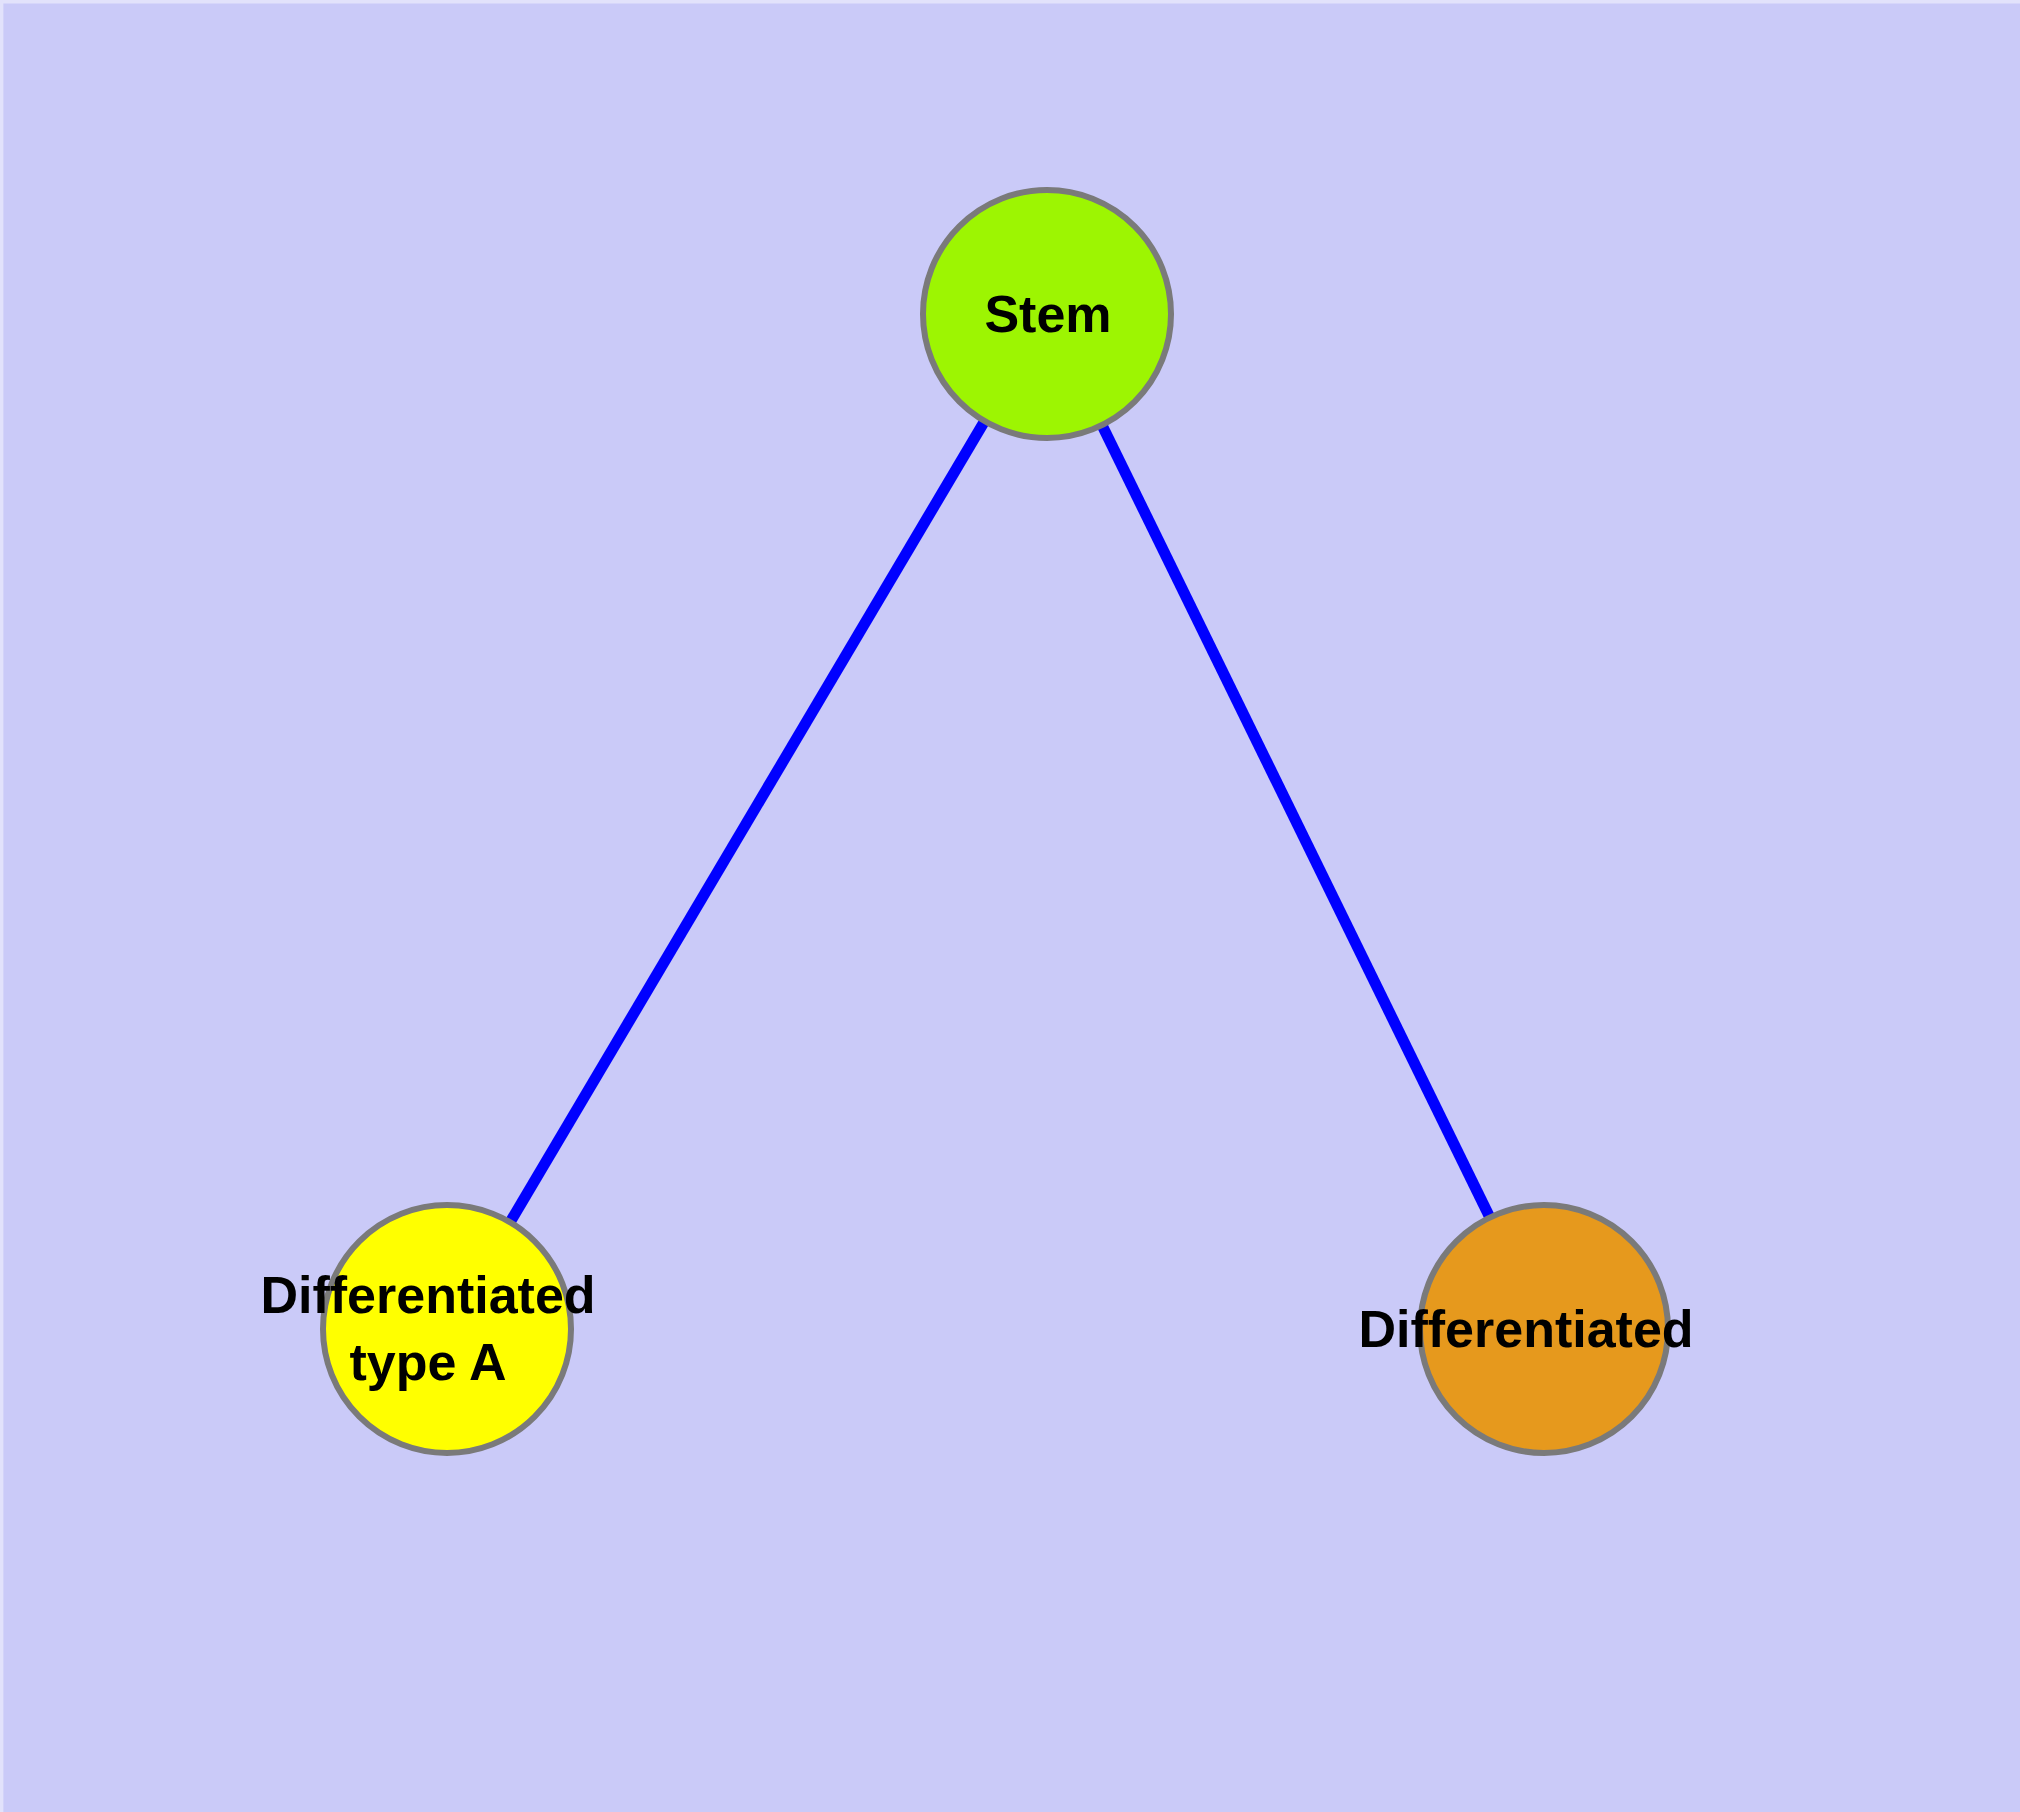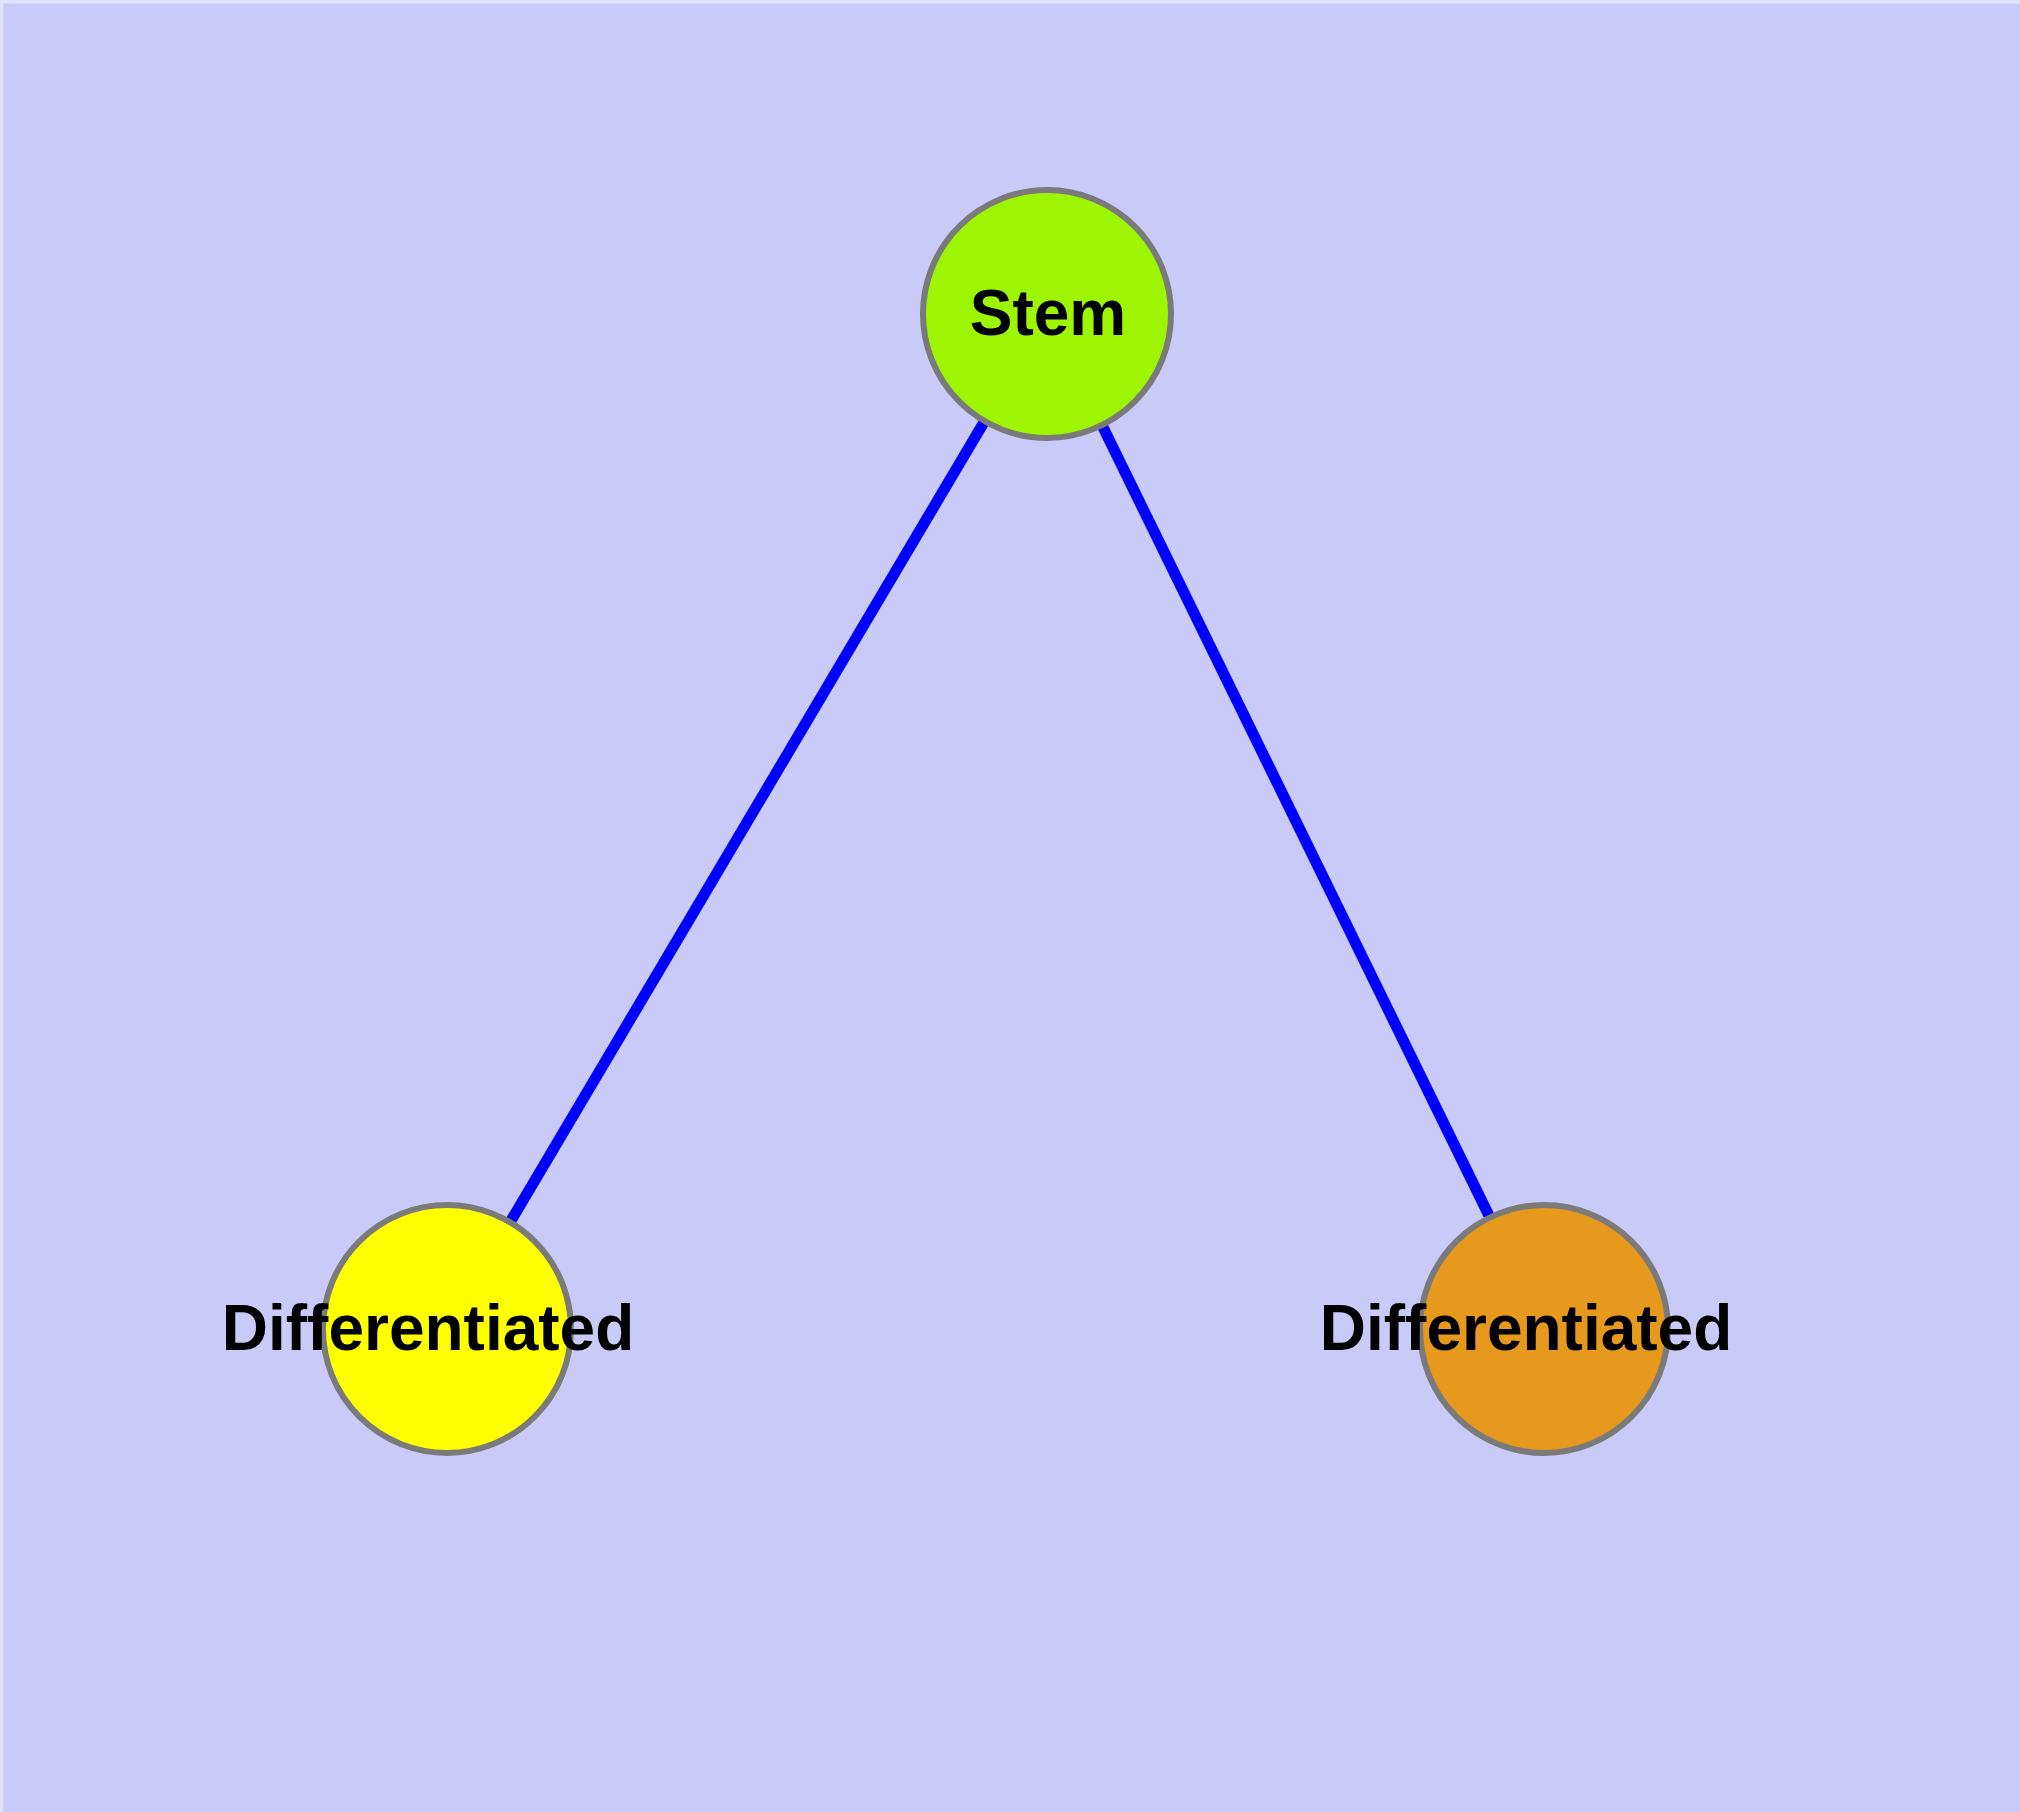--- a/index.html
+++ b/index.html
@@ -27,21 +27,21 @@
     box-sizing: border-box;
   }
   #node-stem   { left: 920px; top: 187px; }
   #node-type-a { left: 320px;  top: 1202px; }
   #node-type-b { left: 1417px; top: 1202px; }
   .node-label {
     position: absolute;
     transform: translate(-50%, -50%);
     text-align: center;
     font-weight: bold;
-    font-size: 64px;
+    font-size: 52px;
     line-height: 1.28;
     color: #000000;
     white-space: nowrap;
   }
   #label-stem   { left: 1048px; top: 314px; }
   #label-type-a { left: 428px;  top: 1329px; }
   #label-type-b { left: 1526px; top: 1329px; }
 </style>
 </head>
 <body style="background-color: rgb(202, 202, 248);">
@@ -56,18 +56,19 @@
 <div class="node" id="node-type-a" style="background-color: rgb(255, 255, 0);"></div>
 
 <div class="node" id="node-type-b" style="background-color: rgb(230, 153, 29);"></div>
 
 <div class="node-label" id="label-stem">
   <div>Stem</div>
 </div>
 
 <div class="node-label" id="label-type-a">
   <div>Differentiated</div>
+  <div>type A</div>
 </div>
 
 <div class="node-label" id="label-type-b">
   <div>Differentiated</div>
 </div>
 
 
 </body></html>

